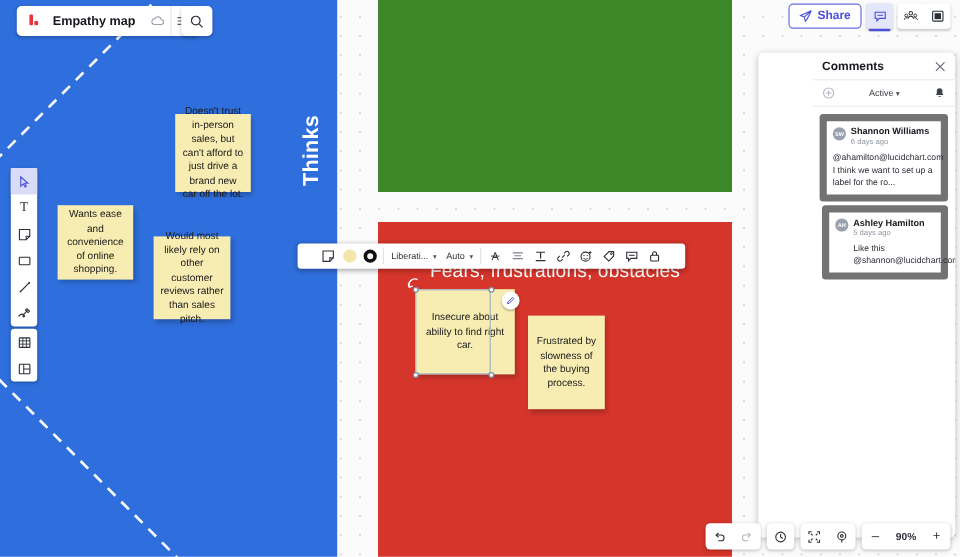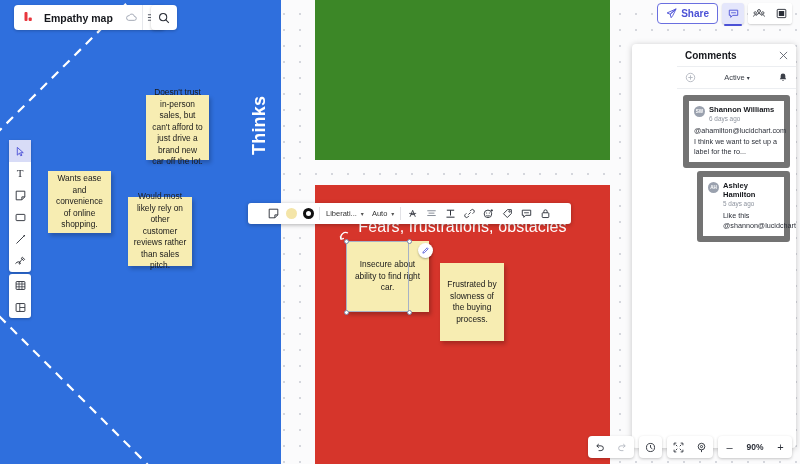--- a/index.html
+++ b/index.html
@@ -165,21 +165,21 @@
     padding: 0 8px; border-bottom: 1px solid #eceef1;
   }
   .cm-title { font-size: 10px; font-weight: 700; color: #16181d; }
   .cm-sub {
     height: 22px; display: flex; align-items: center; padding: 0 8px;
     border-bottom: 1px solid #eceef1;
   }
   .cm-filter { flex: 1; text-align: center; font-size: 7.5px; color: #3c4049; }
   .cm-body { flex: 1; overflow: hidden; padding: 4px 0 0 0; }
   .thread { border: 6px solid #737373; border-radius: 3px; margin: 2px 6px 3px 6px; padding: 4px 5px 5px 5px; }
-  .thread.reply { margin-left: 20px; }
+  .thread.reply { margin-left: 8px; }
   .cm-row { display: flex; align-items: flex-start; gap: 4px; }
   .avatar {
     width: 11px; height: 11px; border-radius: 50%; background: #9aa1ae;
     color: #fff; font-size: 4.6px; font-weight: 700;
     display: flex; align-items: center; justify-content: center; flex: 0 0 auto;
     margin-top: 1px;
   }
   .cm-name { font-size: 7.6px; font-weight: 700; color: #16181d; }
   .cm-time { font-size: 6.4px; color: #8d939e; margin-top: 1px; }
   .cm-text { font-size: 7.2px; color: #2b2f38; margin-top: 4px; line-height: 10px; }

